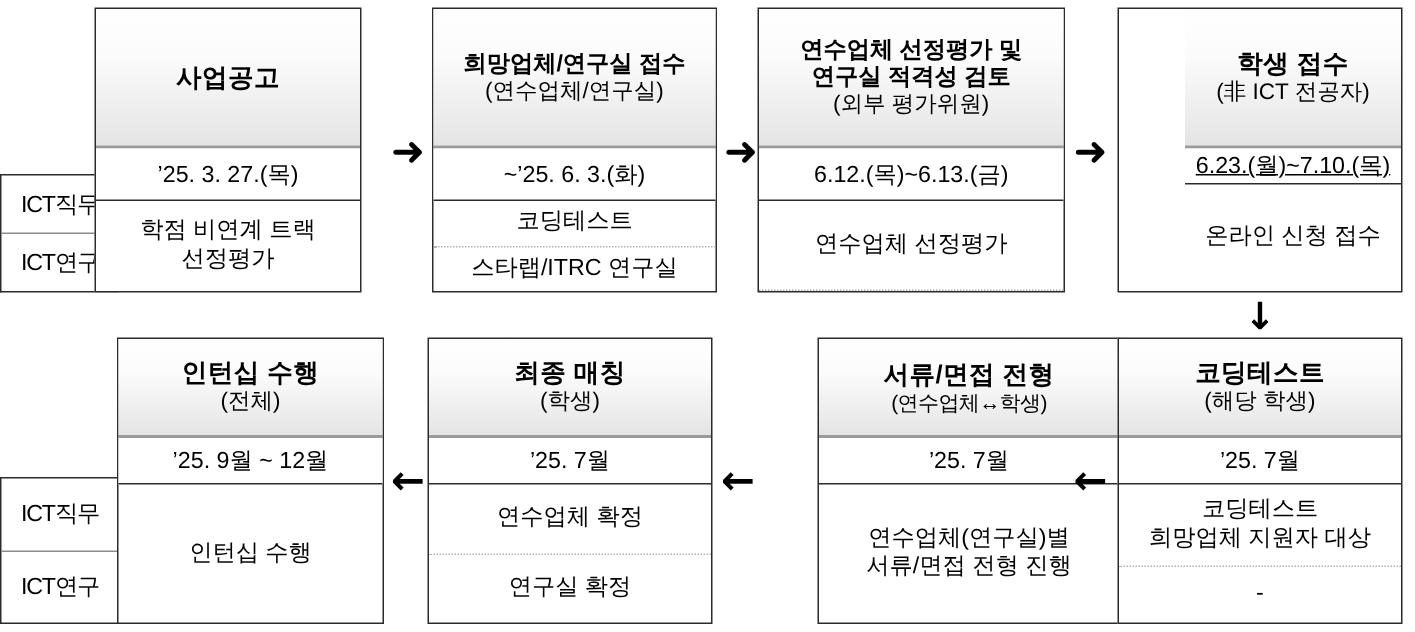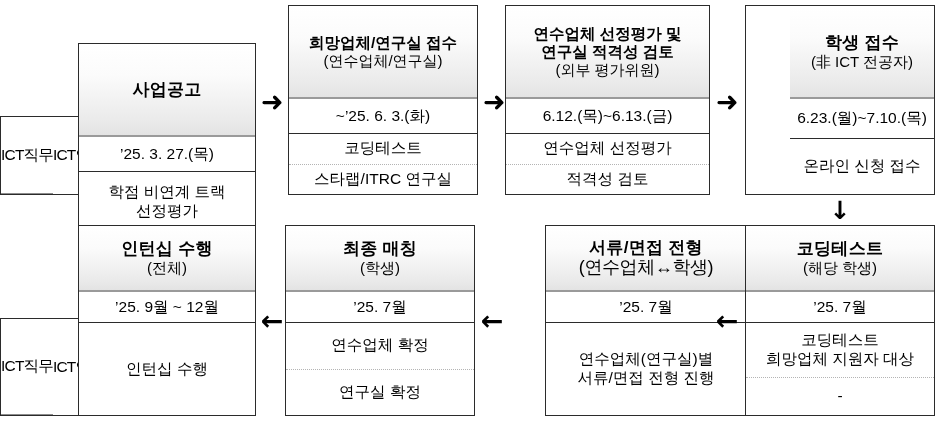--- a/index.html
+++ b/index.html
@@ -49,21 +49,21 @@
   .box-title.small {
     font-size: 15.5px;
     letter-spacing: 0px;
   }
   .box-subtitle {
     font-size: 15px;
     line-height: 1.18;
     white-space: nowrap;
   }
   .box-subtitle.tight {
-    font-size: 18px;
+    font-size: 14px;
     letter-spacing: -0.4px;
   }
 
   .box-date {
     box-sizing: border-box;
     border-bottom: 1.5px solid #2b2b2b;
     display: flex;
     align-items: center;
     justify-content: center;
     font-size: 15.5px;
@@ -91,20 +91,21 @@
     border-bottom: 1px dotted #b4b4b4;
   }
 
   
   .ict-col {
     position: absolute;
     box-sizing: border-box;
     border: 1.5px solid #2b2b2b;
     border-right: none;
     display: flex;
+    flex-direction: column;
     background: #ffffff;
   }
   .ict-cell {
     flex: 1;
     display: flex;
     align-items: center;
     justify-content: center;
     font-size: 15.5px;
     letter-spacing: -0.8px;
     white-space: nowrap;
@@ -130,21 +131,21 @@
 </head>
 <body>
 
 <div id="canvas">
 
   <div class="ict-col" style="left:0px; top:116px; width:79px; height:79px;">
     <div class="ict-cell top">ICT직무</div>
     <div class="ict-cell">ICT연구</div>
   </div>
 
-  <div class="box" style="left:78px; top:5px; width:178px; height:190px;margin-top:38px;">
+  <div class="box" style="left:63px; top:5px; width:178px; height:190px;">
     <div class="box-header" style="height:93px;">
       <div class="box-title">사업공고</div>
     </div>
     <div class="box-date" style="height:35px;">’25. 3. 27.(목)</div>
     <div class="box-body">
       <div class="body-cell">학점 비연계 트랙
 선정평가</div>
     </div>
   </div>
 
@@ -166,32 +167,31 @@
 
   <div class="box" style="left:505px; top:5px; width:205px; height:190px;">
     <div class="box-header" style="height:93px;">
       <div class="box-title small" style="white-space:pre-line;">연수업체 선정평가 및
 연구실 적격성 검토</div>
       <div class="box-subtitle">(외부 평가위원)</div>
     </div>
     <div class="box-date" style="height:35px;">6.12.(목)~6.13.(금)</div>
     <div class="box-body">
       <div class="body-cell divided">연수업체 선정평가</div>
-      <div class="body-cell">적격성 검토</div>
     </div>
   </div>
 
   <div class="arrow arrow-h" style="left:710px; top:86px; width:34px; height:30px;">➜</div>
 
   <div class="box" style="left:745px; top:5px; width:190px; height:190px;padding-left:44px;">
     <div class="box-header" style="height:93px;">
       <div class="box-title">학생 접수</div>
       <div class="box-subtitle">(非 ICT 전공자)</div>
     </div>
-    <div class="box-date" style="height:40px;">6.23.(월)~7.10.(목)</div>
+    <div class="box-date" style="height:24px;text-decoration:underline;">6.23.(월)~7.10.(목)</div>
     <div class="box-body">
       <div class="body-cell">온라인 신청 접수</div>
     </div>
   </div>
 
   <div class="arrow arrow-v" style="left:824px; top:194px; width:32px; height:32px;">↓</div>
 
   <div class="ict-col" style="left:0px; top:318px; width:79px; height:98px;">
     <div class="ict-cell top">ICT직무</div>
     <div class="ict-cell">ICT연구</div>

